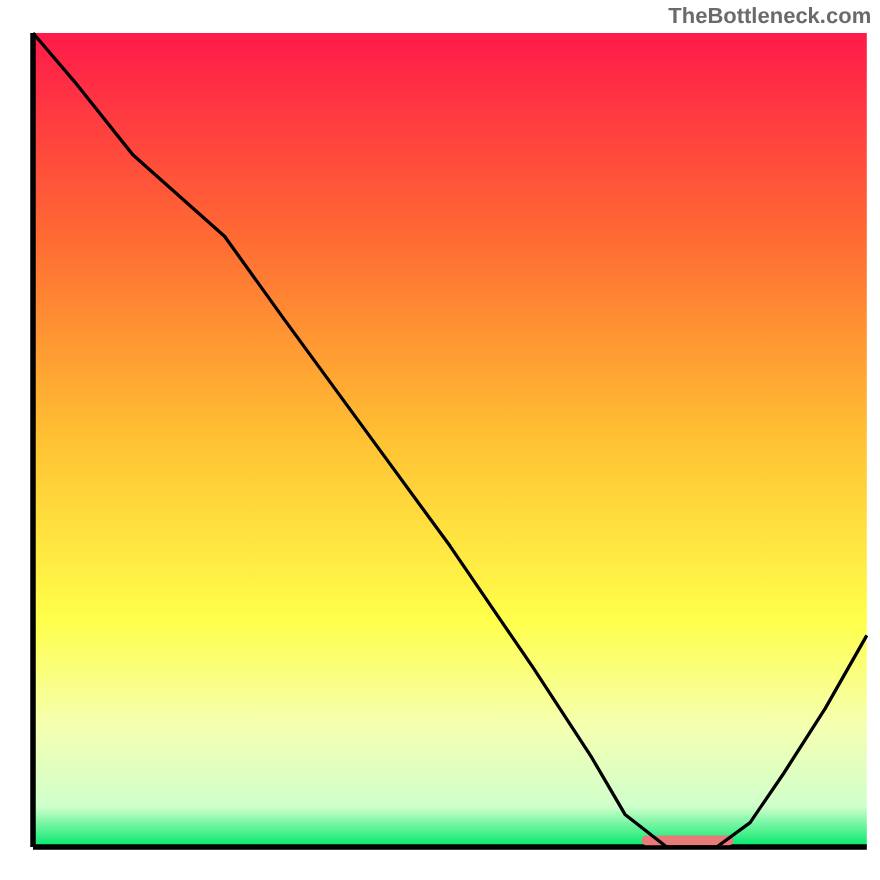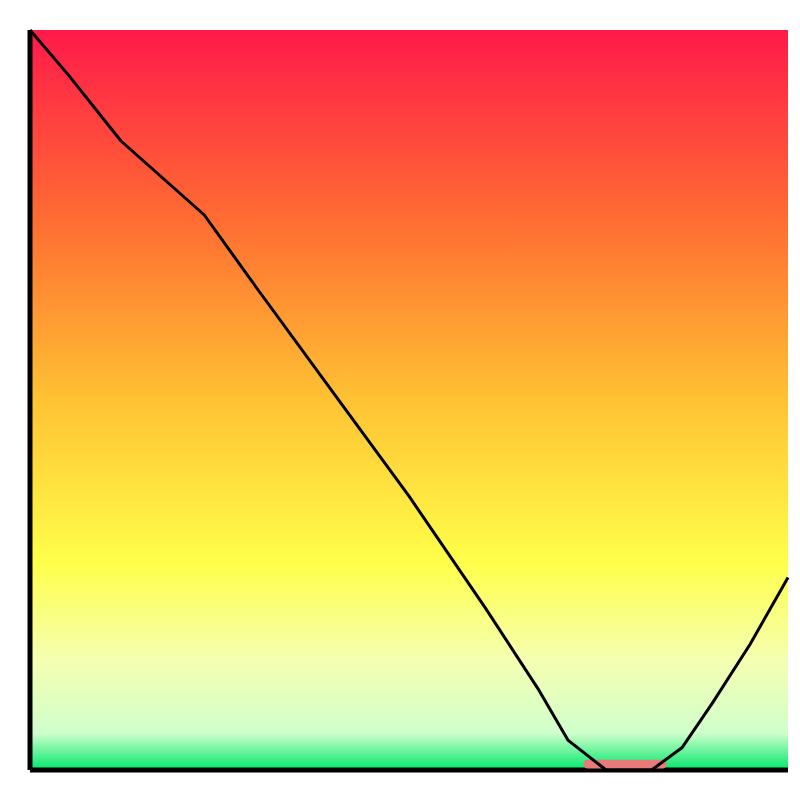--- a/index.html
+++ b/index.html
@@ -23,20 +23,21 @@
     z-index: 10;
   }
   svg {
     display: block;
   }
 </style>
 </head>
 <body>
 
 <div class="container">
+  <div class="watermark">TheBottleneck.com</div>
   <svg id="chart-svg" width="800" height="800">
     <defs>
       <linearGradient id="bg-grad" x1="0" y1="0" x2="0" y2="1">
           <stop offset="0%" stop-color="#ff1a4a"></stop>
           <stop offset="25%" stop-color="#ff6a33"></stop>
           <stop offset="50%" stop-color="#ffc233"></stop>
           <stop offset="72%" stop-color="#ffff4a"></stop>
           <stop offset="85%" stop-color="#f5ffb0"></stop>
           <stop offset="95%" stop-color="#d0ffcc"></stop>
           <stop offset="100%" stop-color="#00e86b"></stop>

